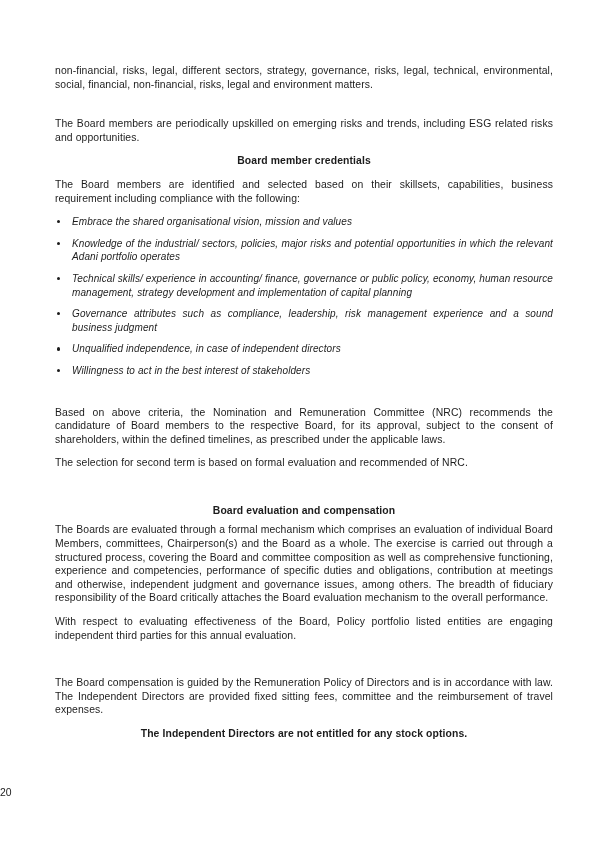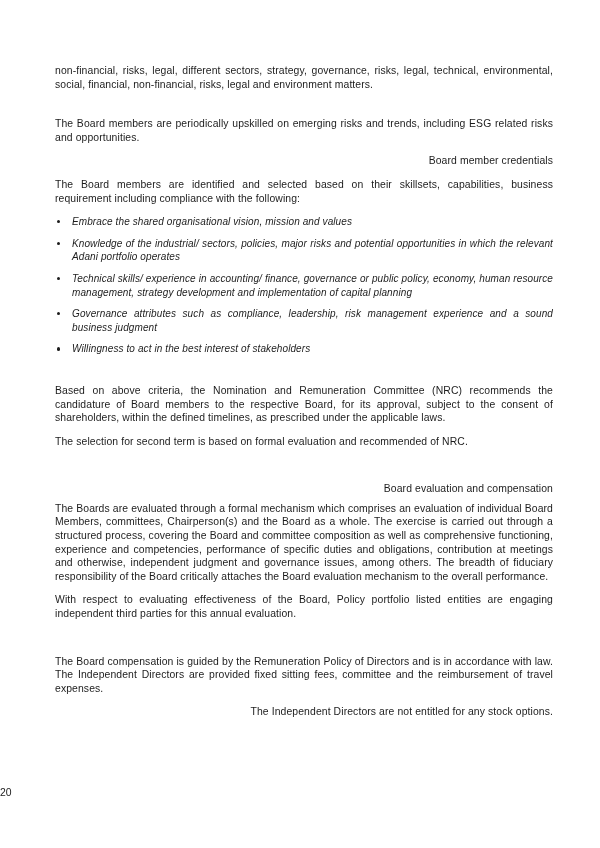--- a/index.html
+++ b/index.html
@@ -29,21 +29,22 @@
   p, .para {
     margin: 0;
     font-size: 10.4px;
     line-height: 13.6px;
     text-align: justify;
     text-justify: inter-word;
     color: #1c1c1c;
     letter-spacing: 0.01em;
   }
   .para.left {
-    text-align: right;
+    text-align: center;
+    font-weight: bold;
   }
   .gap-xs { height: 6px; }
   .gap-s  { height: 10px; }
   .gap-l  { height: 26px; }
   .gap-xl { height: 34px; }
 
   ul.bullets {
     margin: 0;
     padding: 0;
     list-style: none;
@@ -120,20 +121,24 @@
       <li>
         <span class="bullet-dot"></span>
         <span class="li-text">Technical skills/ experience in accounting/ finance, governance or public policy, economy, human resource management, strategy development and implementation of capital planning</span>
       </li>
       <li>
         <span class="bullet-dot"></span>
         <span class="li-text">Governance attributes such as compliance, leadership, risk management experience and a sound business judgment</span>
       </li>
       <li>
         <span class="bullet-dot"></span>
+        <span class="li-text">Unqualified independence, in case of independent directors</span>
+      </li>
+      <li>
+        <span class="bullet-dot"></span>
         <span class="li-text">Willingness to act in the best interest of stakeholders</span>
       </li>
     </ul>
 
     <div class="gap-s"></div>
 
     <p class="para">Based on above criteria, the Nomination and Remuneration Committee (NRC) recommends the candidature of Board members to the respective Board, for its approval, subject to the consent of shareholders, within the defined timelines, as prescribed under the applicable laws.</p>
 
     <div class="gap-s"></div>
 

